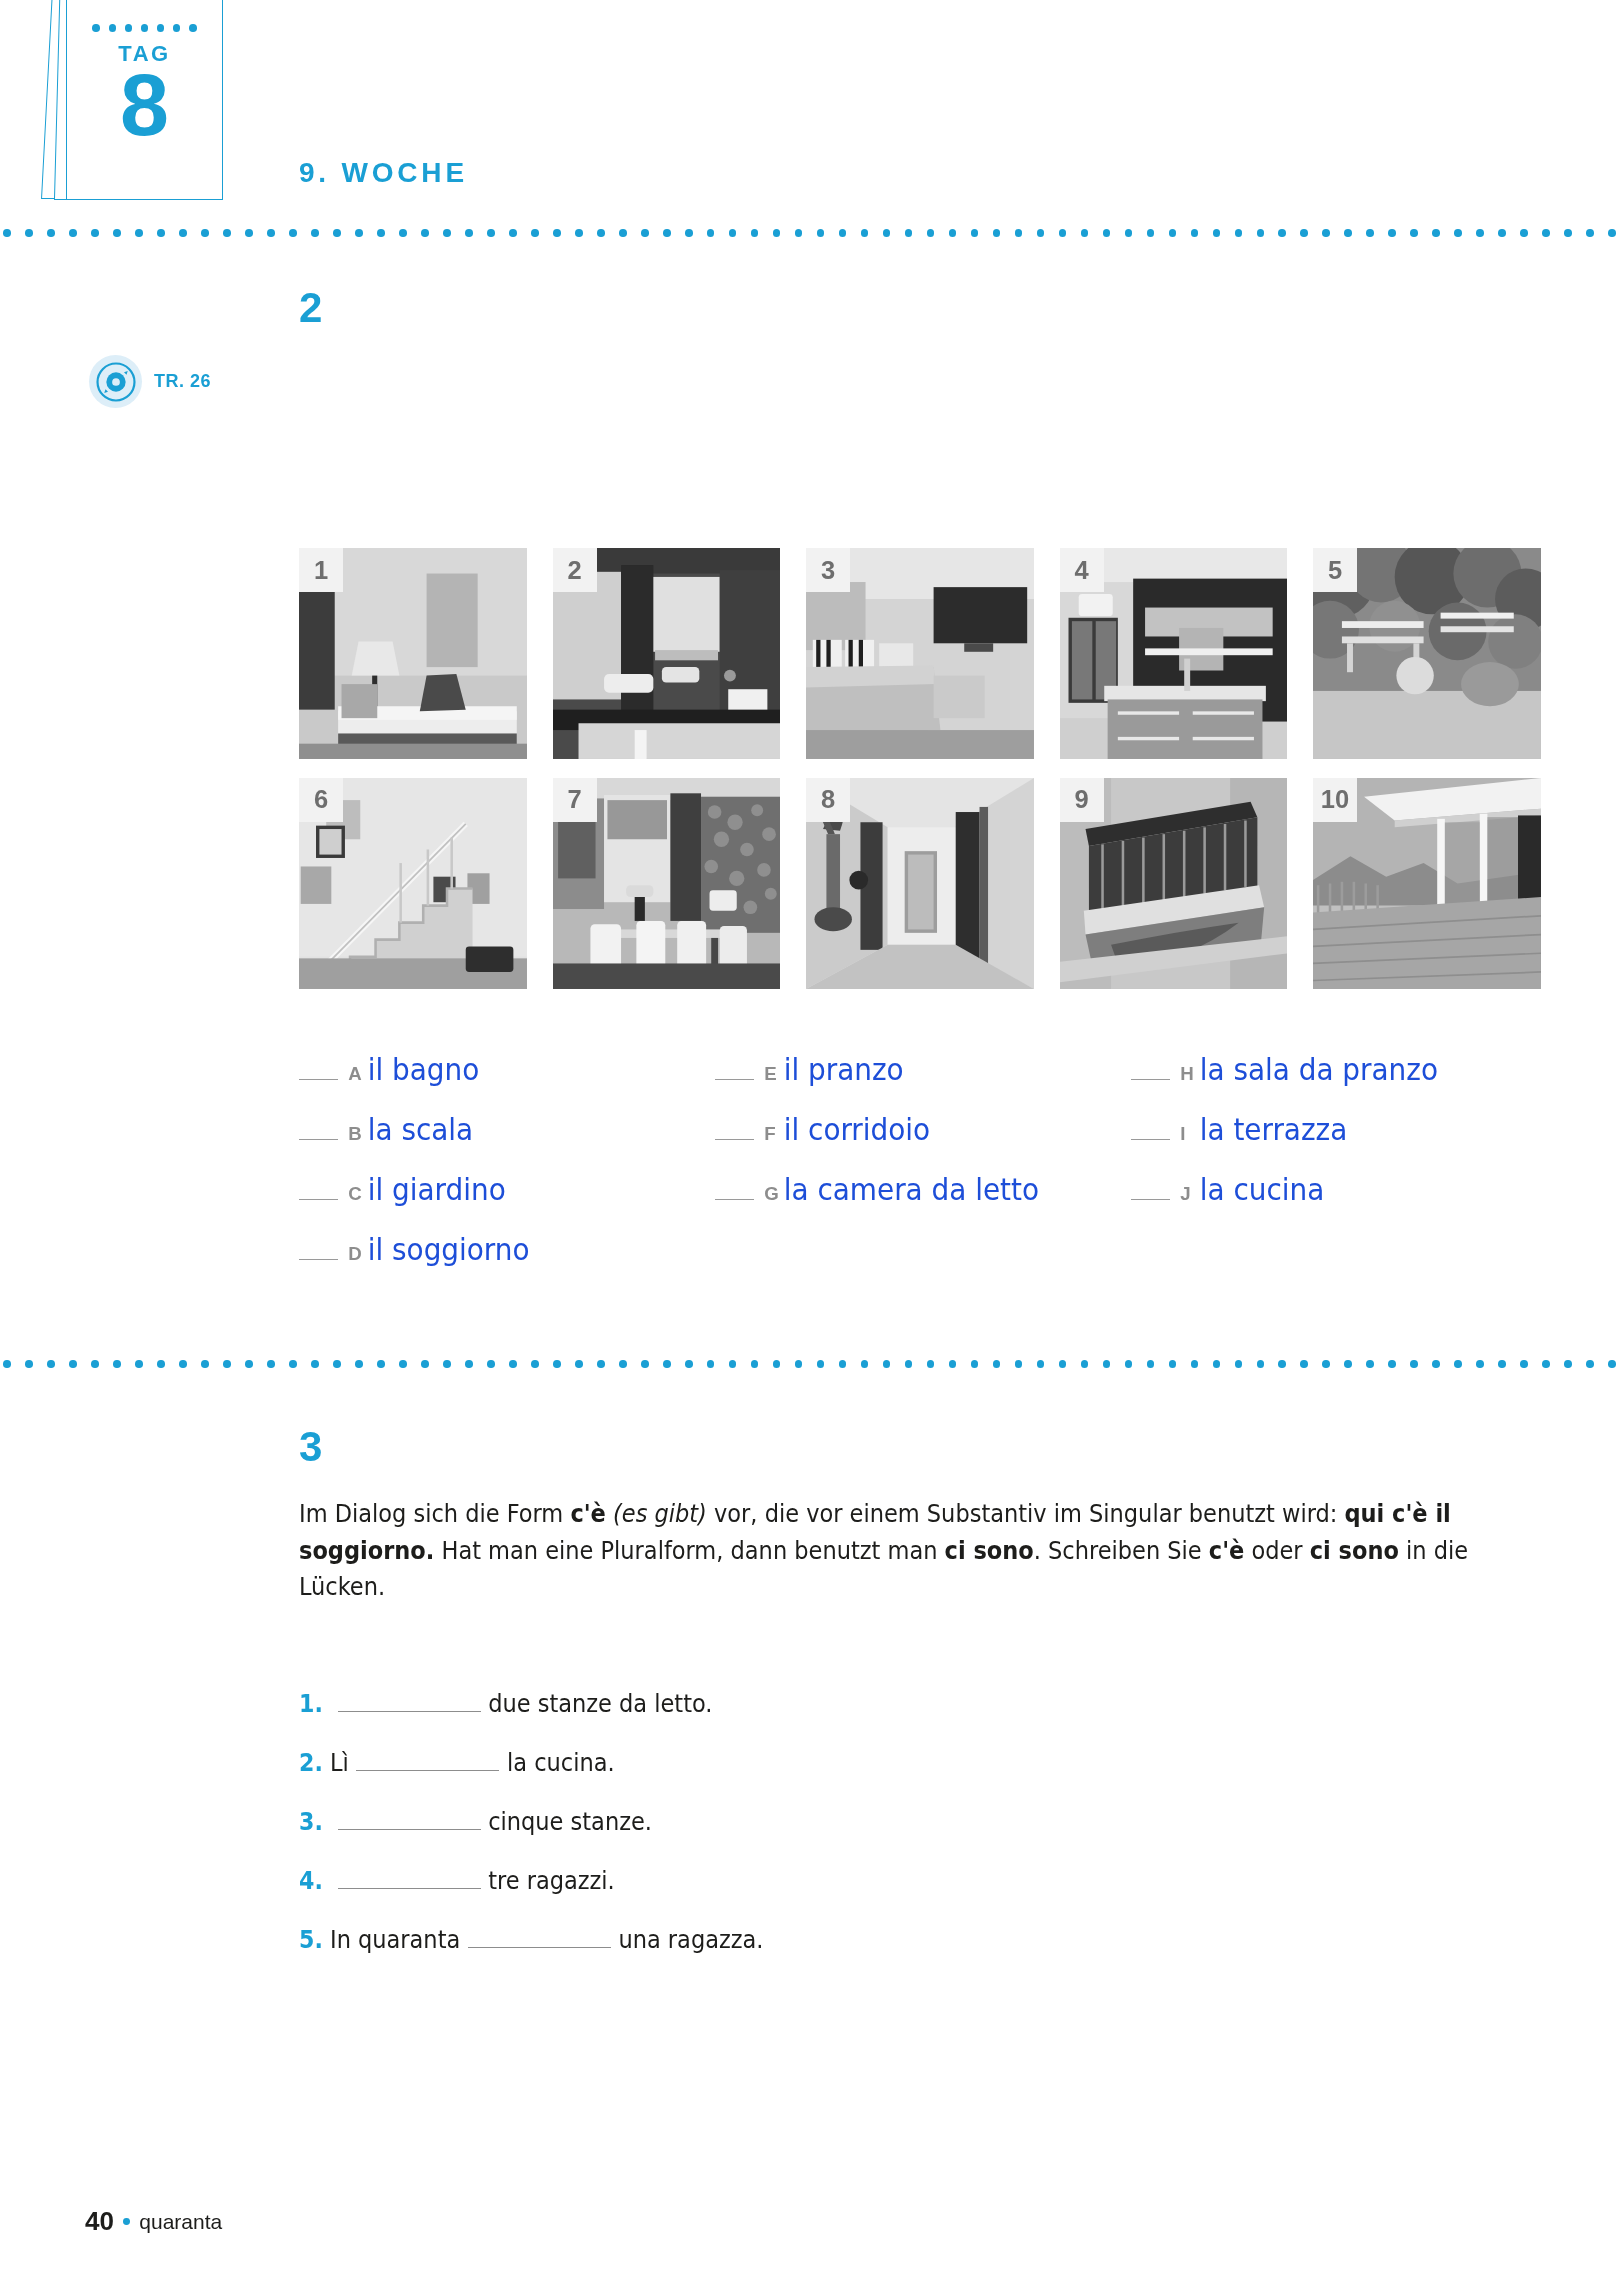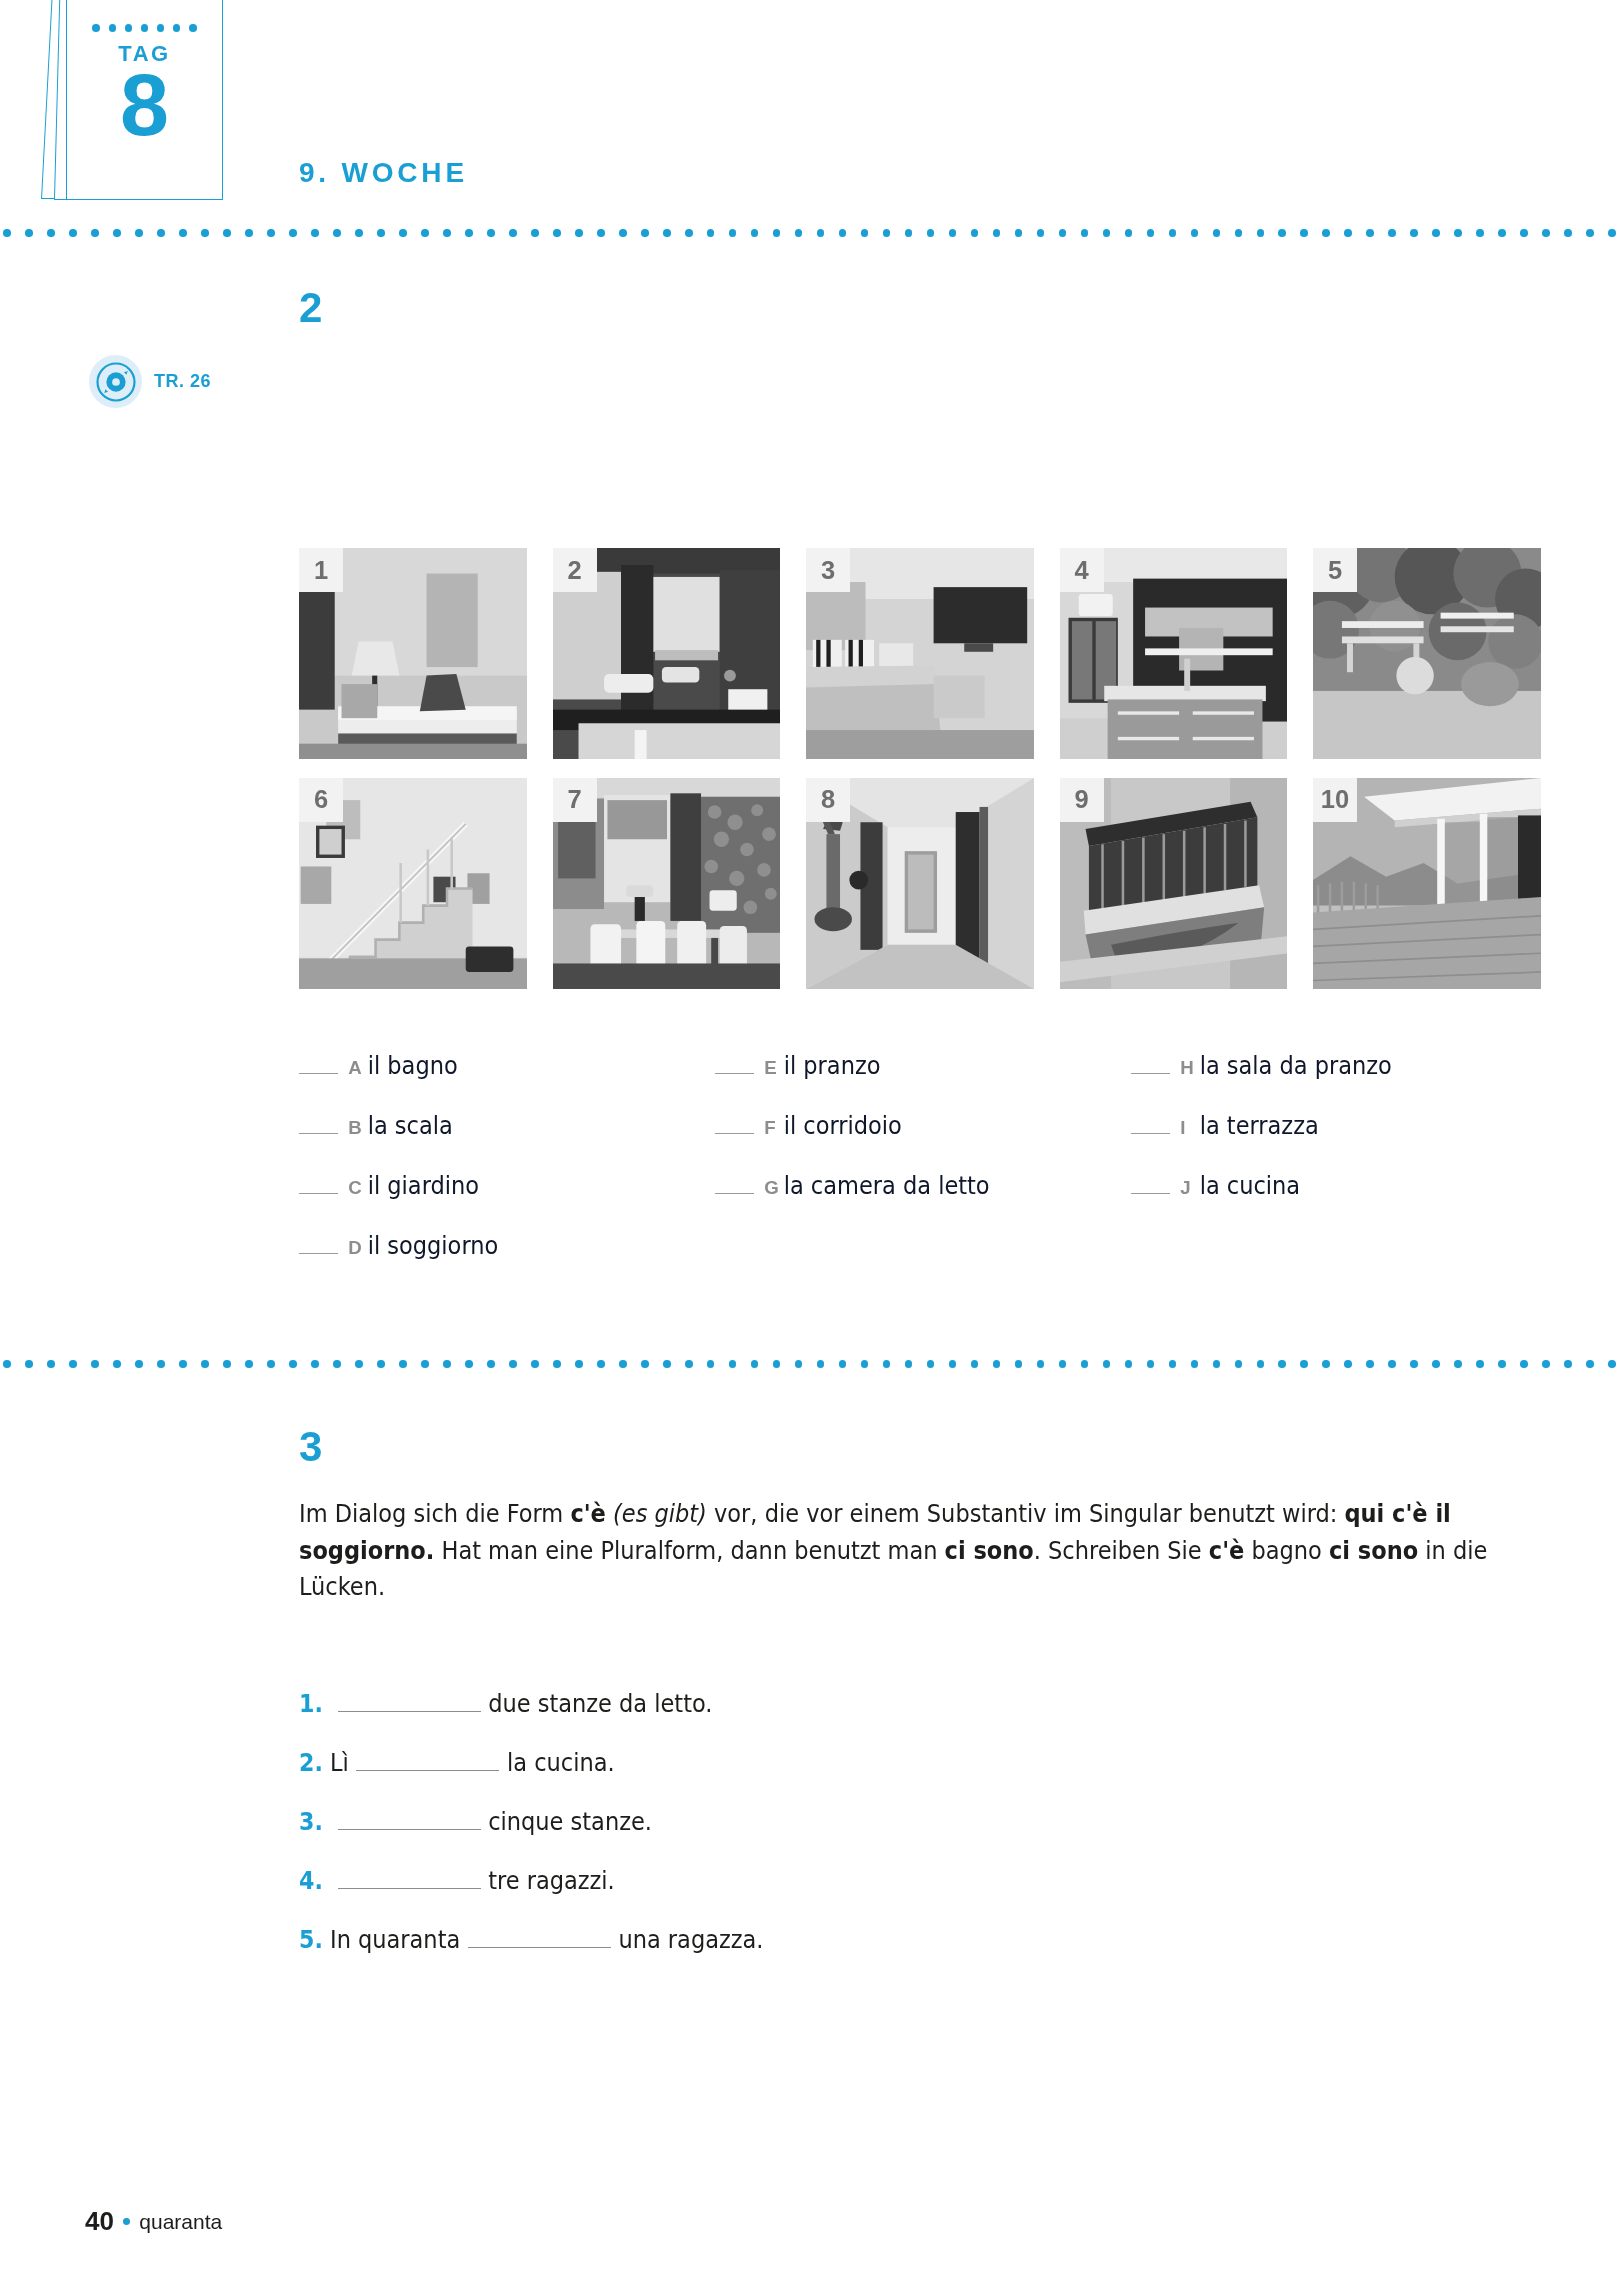--- a/index.html
+++ b/index.html
@@ -232,22 +232,22 @@
   }
   .vocab-letter {
     color: #8d8d8d;
     font-size: 18.7px;
     font-weight: bold;
     width: 19.5px;
     flex: 0 0 auto;
     font-family: "Liberation Sans", sans-serif;
   }
   .vocab-text {
-    color: #0f172a;
-    font-size: 25px;
+    color: #1d4ed8;
+    font-size: 31px;
     font-family: "DejaVu Sans", sans-serif;
     font-stretch: condensed;
     white-space: nowrap;
   }
 
   
   .gapfill {
     position: absolute;
     left: 299px;
     top: 1689px;
@@ -806,21 +806,21 @@
     <span class="dot" style="background: rgb(26, 159, 212);"></span>
     <span class="dot" style="background: rgb(26, 159, 212);"></span>
     <span class="dot" style="background: rgb(26, 159, 212);"></span>
     <span class="dot" style="background: rgb(26, 159, 212);"></span>
     <span class="dot" style="background: rgb(26, 159, 212);"></span>
     <span class="dot" style="background: rgb(26, 159, 212);"></span>
   </div>
 
 <div class="ex-number" id="ex3-number">3</div>
 
-<div class="instruction" id="ex3-instruction"><span>Im Dialog sich die Form </span><b>c'è</b><span> </span><i>(es gibt)</i><span> vor, die vor einem Substantiv im Singular benutzt wird: </span><b>qui c'è il soggiorno.</b><span> Hat man eine Pluralform, dann benutzt man </span><b>ci sono</b><span>. Schreiben Sie </span><b>c'è</b><span> bagno </span><b>ci sono</b><span> in die Lücken.</span></div>
+<div class="instruction" id="ex3-instruction"><span>Im Dialog sich die Form </span><b>c'è</b><span> </span><i>(es gibt)</i><span> vor, die vor einem Substantiv im Singular benutzt wird: </span><b>qui c'è il soggiorno.</b><span> Hat man eine Pluralform, dann benutzt man </span><b>ci sono</b><span>. Schreiben Sie </span><b>c'è</b><span> oder </span><b>ci sono</b><span> in die Lücken.</span></div>
 
 <div class="gapfill">
   <div class="gap-item">
     <span class="gap-num">1.</span>
     <span class="gap-text"></span>
     <span class="gap-blank"></span>
     <span class="gap-text">due stanze da letto.</span>
   </div>
   <div class="gap-item">
     <span class="gap-num">2.</span>

